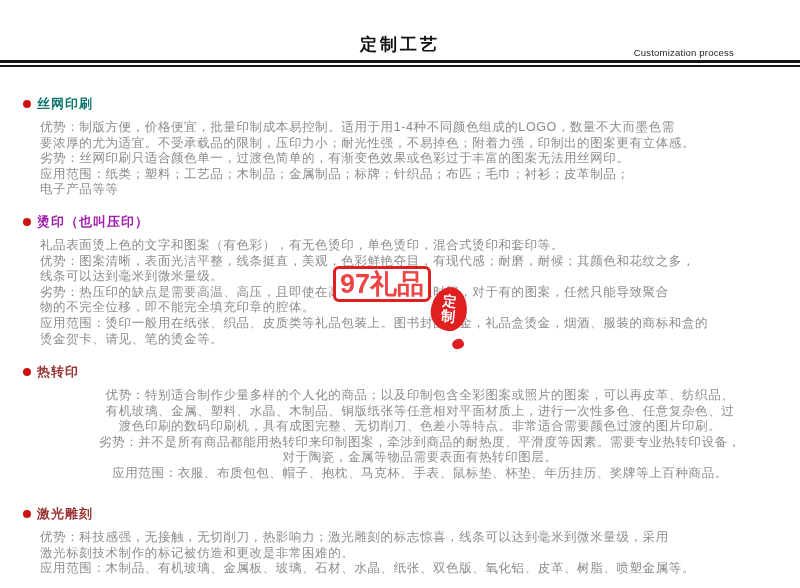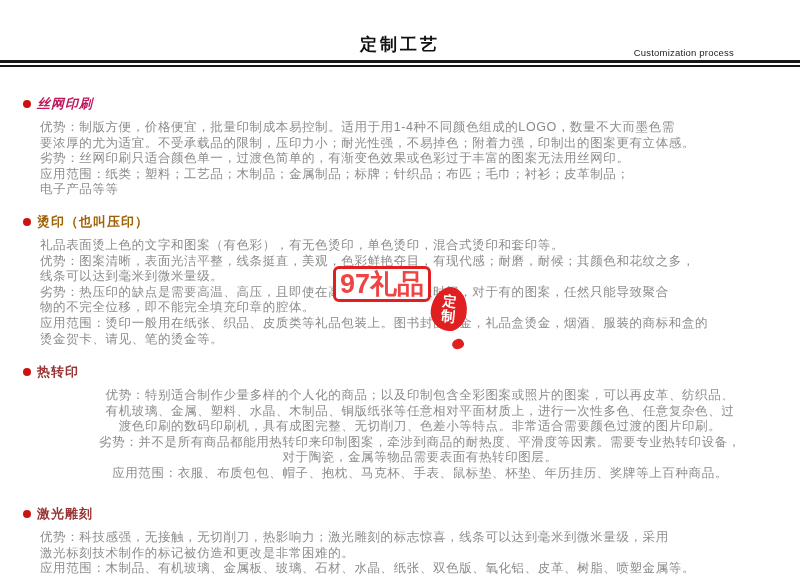--- a/index.html
+++ b/index.html
@@ -72,34 +72,34 @@
   <div class="hdr">
     <h1 class="hdr-title">定制工艺</h1>
     <div class="hdr-sub">Customization process</div>
     <div class="hdr-rule"></div>
   </div>
 
   <main>
       <section class="sec" style="top: 95px;">
         <div class="sec-head">
           <span class="bullet" style="background: rgb(204, 17, 17);"></span>
-          <span class="sec-title" style="color: #be185d; font-style: italic;">丝网印刷</span>
+          <span class="sec-title" style="color: #0f766e;">丝网印刷</span>
         </div>
         <div class="sec-body" style="color: rgb(140, 140, 140);">
           <div class="body-line">优势：制版方便，价格便宜，批量印制成本易控制。适用于用1-4种不同颜色组成的LOGO，数量不大而墨色需</div>
           <div class="body-line">要浓厚的尤为适宜。不受承载品的限制，压印力小；耐光性强，不易掉色；附着力强，印制出的图案更有立体感。</div>
           <div class="body-line">劣势：丝网印刷只适合颜色单一，过渡色简单的，有渐变色效果或色彩过于丰富的图案无法用丝网印。</div>
           <div class="body-line">应用范围：纸类；塑料；工艺品；木制品；金属制品；标牌；针织品；布匹；毛巾；衬衫；皮革制品；</div>
           <div class="body-line">电子产品等等</div>
         </div>
       </section>
       <section class="sec" style="top: 213px;">
         <div class="sec-head">
           <span class="bullet" style="background: rgb(204, 17, 17);"></span>
-          <span class="sec-title" style="color: #a16207;">烫印（也叫压印）</span>
+          <span class="sec-title" style="color: #a21caf;">烫印（也叫压印）</span>
         </div>
         <div class="sec-body" style="color: rgb(140, 140, 140);">
           <div class="body-line">礼品表面烫上色的文字和图案（有色彩），有无色烫印，单色烫印，混合式烫印和套印等。</div>
           <div class="body-line">优势：图案清晰，表面光洁平整，线条挺直，美观，色彩鲜艳夺目，有现代感；耐磨，耐候；其颜色和花纹之多，</div>
           <div class="body-line">线条可以达到毫米到微米量级。</div>
           <div class="body-line">劣势：热压印的缺点是需要高温、高压，且即使在高温、高压下很长时间，对于有的图案，任然只能导致聚合</div>
           <div class="body-line">物的不完全位移，即不能完全填充印章的腔体。</div>
           <div class="body-line">应用范围：烫印一般用在纸张、织品、皮质类等礼品包装上。图书封面烫金，礼品盒烫金，烟酒、服装的商标和盒的</div>
           <div class="body-line">烫金贺卡、请见、笔的烫金等。</div>
         </div>

